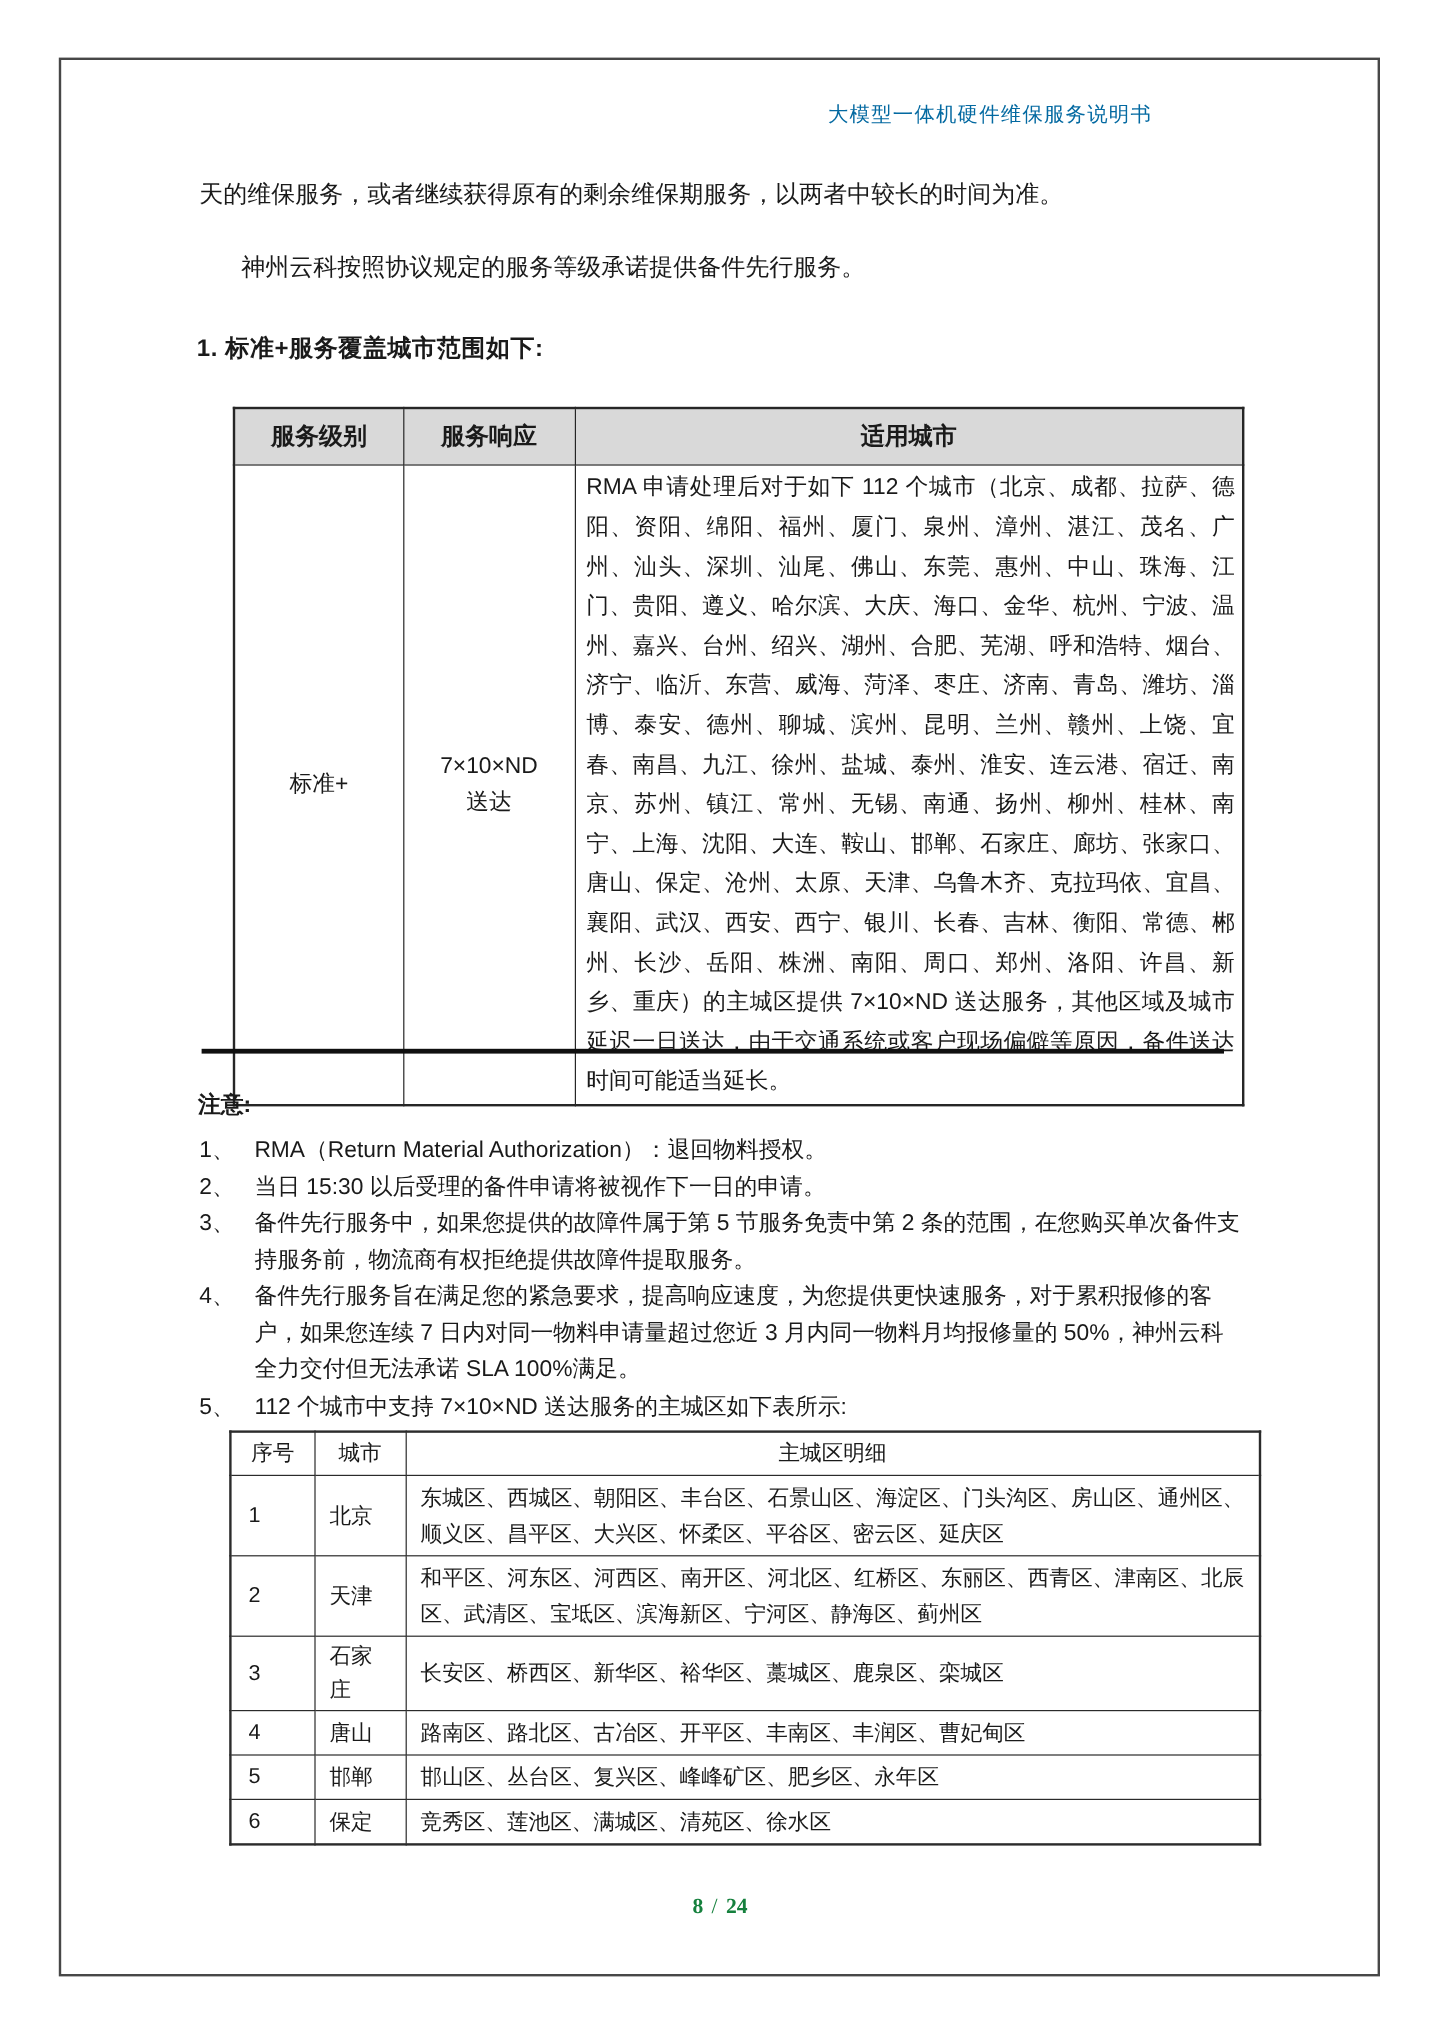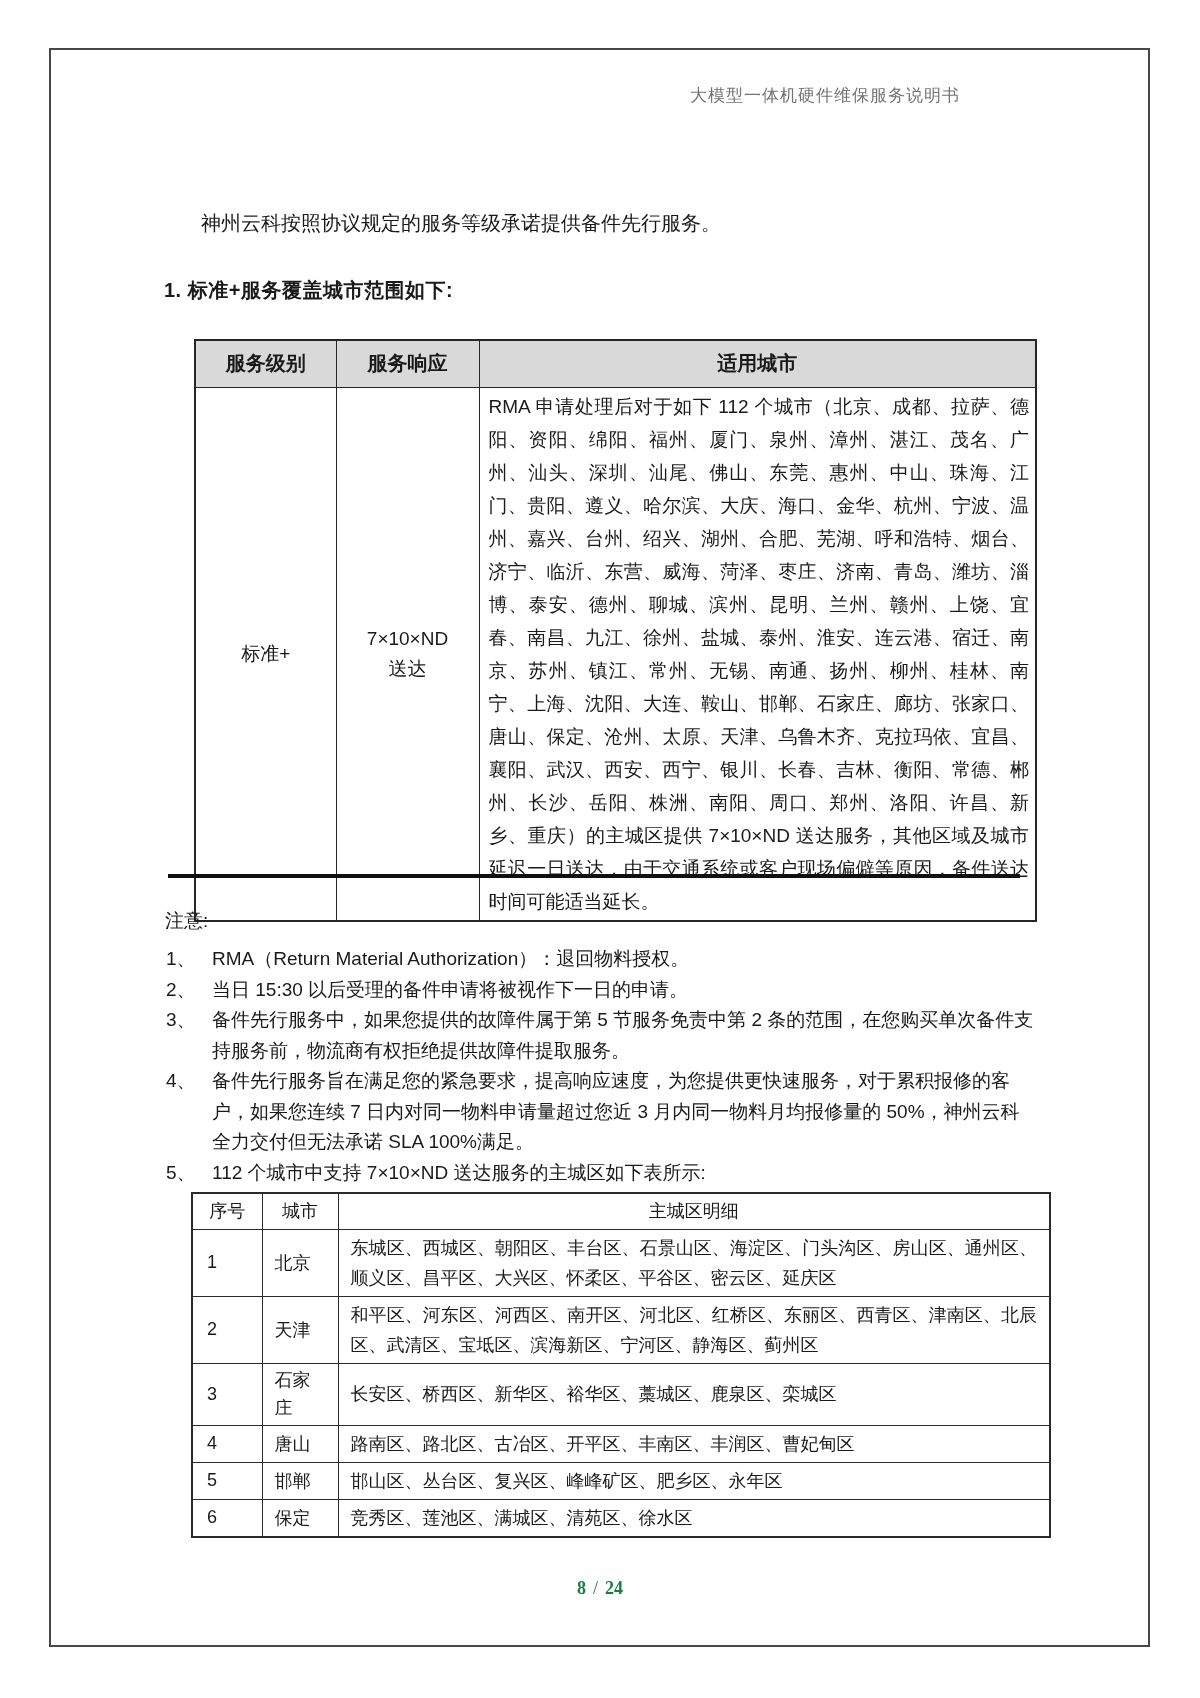--- a/index.html
+++ b/index.html
@@ -20,21 +20,21 @@
     position: absolute;
     left: 49px; top: 48px;
     width: 1101px; height: 1599px;
     border: 2px solid #474747;
   }
   .doc-header {
     position: absolute;
     top: 84px; right: 240px;
     font-family: Liberation Serif, serif;
     font-size: 17px;
-    color: #737373;
+    color: #0369a1;
     letter-spacing: 1px;
   }
   .para-1 {
     position: absolute;
     left: 166px; top: 149px;
     width: 780px;
     font-size: 20px;
     line-height: 26px;
   }
   .para-2 {
@@ -87,21 +87,21 @@
   .thick-rule {
     position: absolute;
     left: 168px; top: 874px;
     width: 852px; height: 4px;
     background: #101010;
   }
   .notes-label {
     position: absolute;
     left: 165px; top: 908px;
     font-size: 19px;
-    font-weight: normal;
+    font-weight: bold;
   }
   .notes {
     position: absolute;
     left: 166px; top: 944px;
     width: 872px;
   }
   .note-item {
     display: flex;
     font-size: 19px;
     line-height: 30.5px;
@@ -148,20 +148,21 @@
   .doc-footer .sep { margin: 0 7px; font-weight: normal; }
 </style>
 </head>
 <body>
 
 <div class="page">
   <div class="page-border"></div>
 
   <div class="doc-header">大模型一体机硬件维保服务说明书</div>
 
+  <p class="para-1">天的维保服务，或者继续获得原有的剩余维保期服务，以两者中较长的时间为准。</p>
   <p class="para-2">神州云科按照协议规定的服务等级承诺提供备件先行服务。</p>
 
   <h2 class="section-heading">1. 标准+服务覆盖城市范围如下:</h2>
 
   <table class="service-table">
     <thead>
       <tr>
         <th class="col-level">服务级别</th>
         <th class="col-resp">服务响应</th>
         <th class="col-cities">适用城市</th>

